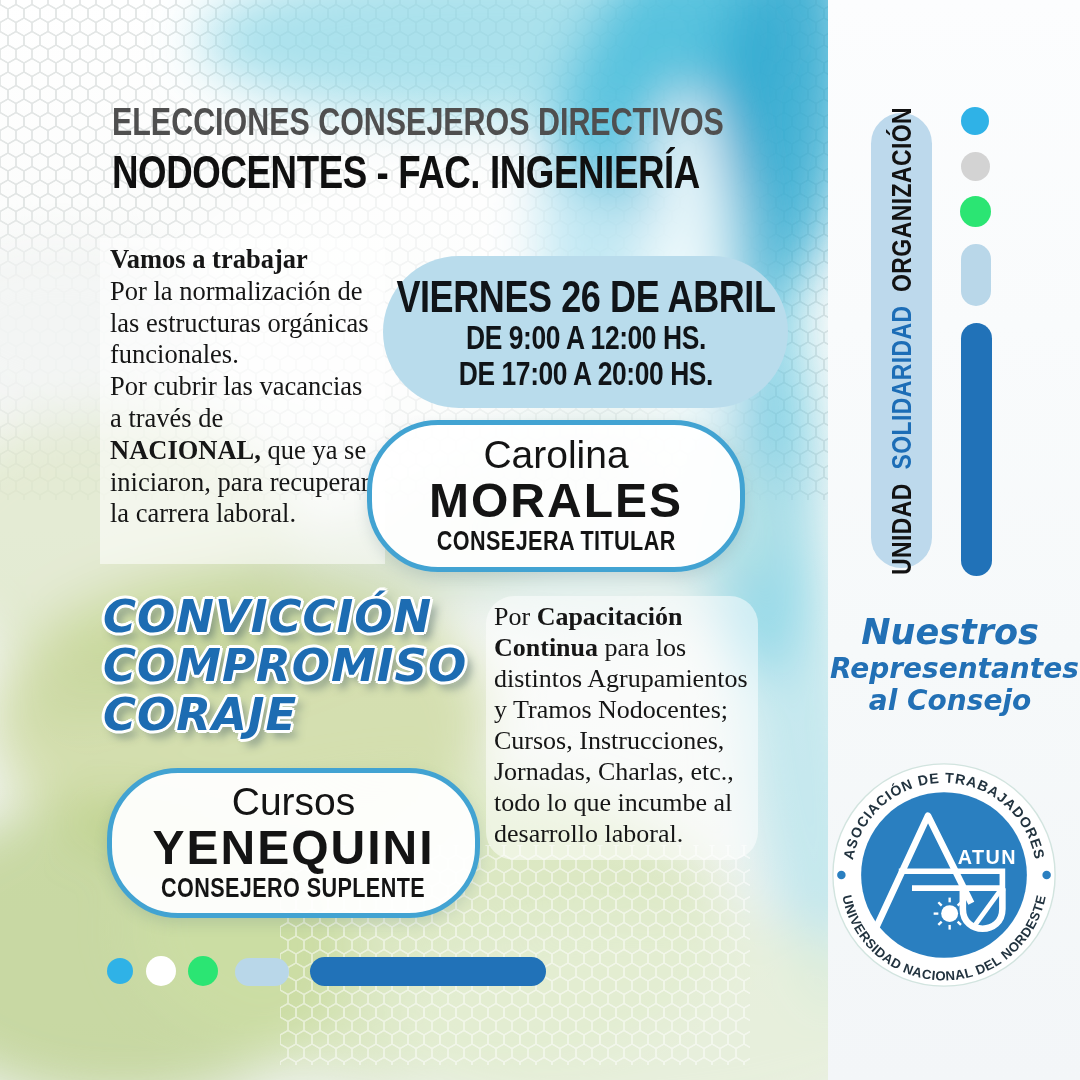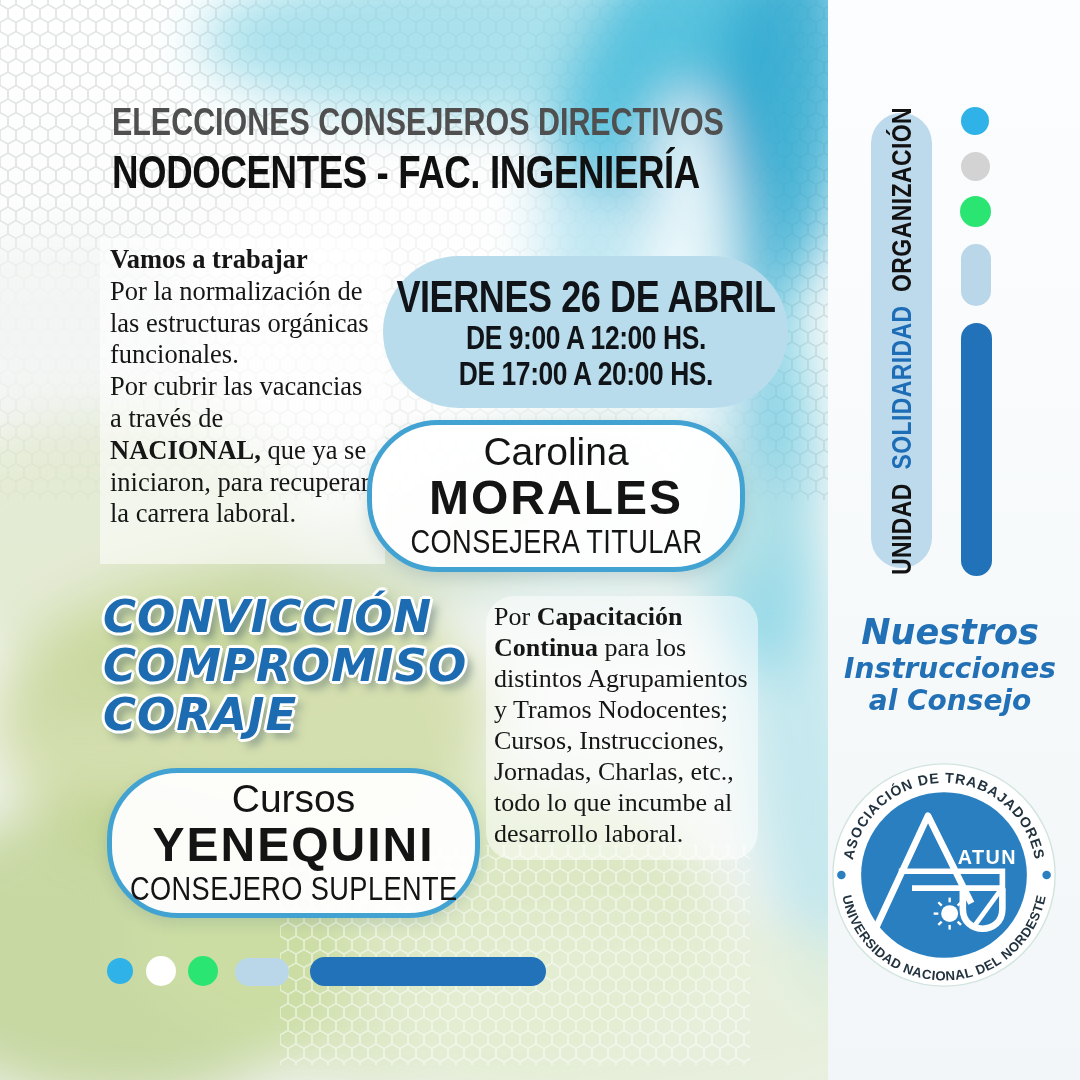--- a/index.html
+++ b/index.html
@@ -35,21 +35,21 @@
   .candidate{
     position:absolute;border-style:solid;border-width:5px;border-radius:71px;
     background:rgba(255,255,255,0.94);
     display:flex;flex-direction:column;justify-content:center;align-items:center;
     box-shadow:0 6px 14px rgba(80,110,120,0.18);color:#141414;
   }
   .candidate.c0{left:367px;top:420px;width:368px;height:142px;}
   .candidate.c1{left:107px;top:768px;width:363px;height:140px;}
   .candidate .first{font-size:39px;line-height:1.05;font-weight:400;}
   .candidate .last{font-size:48px;font-weight:700;line-height:1.05;letter-spacing:2px;}
-  .candidate .role{font-size:34px;font-weight:400;line-height:1.1;letter-spacing:0.5px;}
+  .candidate .role{font-size:27px;font-weight:700;line-height:1.1;letter-spacing:0.5px;}
   
   .slogan{
     position:absolute;left:103px;top:592px;
     font-family:"DejaVu Sans", sans-serif;font-style:italic;font-weight:bold;
     font-size:45px;line-height:1.09;letter-spacing:1px;
     text-shadow:3px 0 0 #fff,-3px 0 0 #fff,0 3px 0 #fff,0 -3px 0 #fff,
                 2px 2px 0 #fff,-2px -2px 0 #fff,2px -2px 0 #fff,-2px 2px 0 #fff,
                 6px 7px 9px rgba(60,85,95,0.5);
   }
   
@@ -219,21 +219,21 @@
     </div>
 
     <div class="col-shape c-dot1" style="background-color: rgb(47, 178, 231);"></div>
     <div class="col-shape c-dot2" style="background-color: rgb(211, 211, 211);"></div>
     <div class="col-shape c-dot3" style="background-color: rgb(43, 229, 115);"></div>
     <div class="col-shape c-pill" style="background-color: rgb(185, 215, 233);"></div>
     <div class="col-shape c-bar" style="background-color: rgb(33, 114, 184);"></div>
 
     <div class="caption" style="color: rgb(34, 112, 181);">
       <div class="cap1">Nuestros</div>
-      <div class="cap2">Instrucciones</div>
+      <div class="cap2">Representantes</div>
       <div class="cap3">al Consejo</div>
     </div>
 
     <svg class="logo" viewBox="0 0 240 240">
       <defs>
         <path id="arcTop" d="M 22,120 A 98,98 0 0 1 218,120" fill="none"></path>
         <path id="arcBot" d="M 10,122 A 110,110 0 0 0 230,122" fill="none"></path>
       </defs>
       <circle cx="120" cy="120" r="118" fill="#ffffff" stroke="#d2e4df" stroke-width="1.5"></circle>
       <circle cx="120" cy="120" r="88" style="fill: rgb(42, 127, 192);"></circle>

